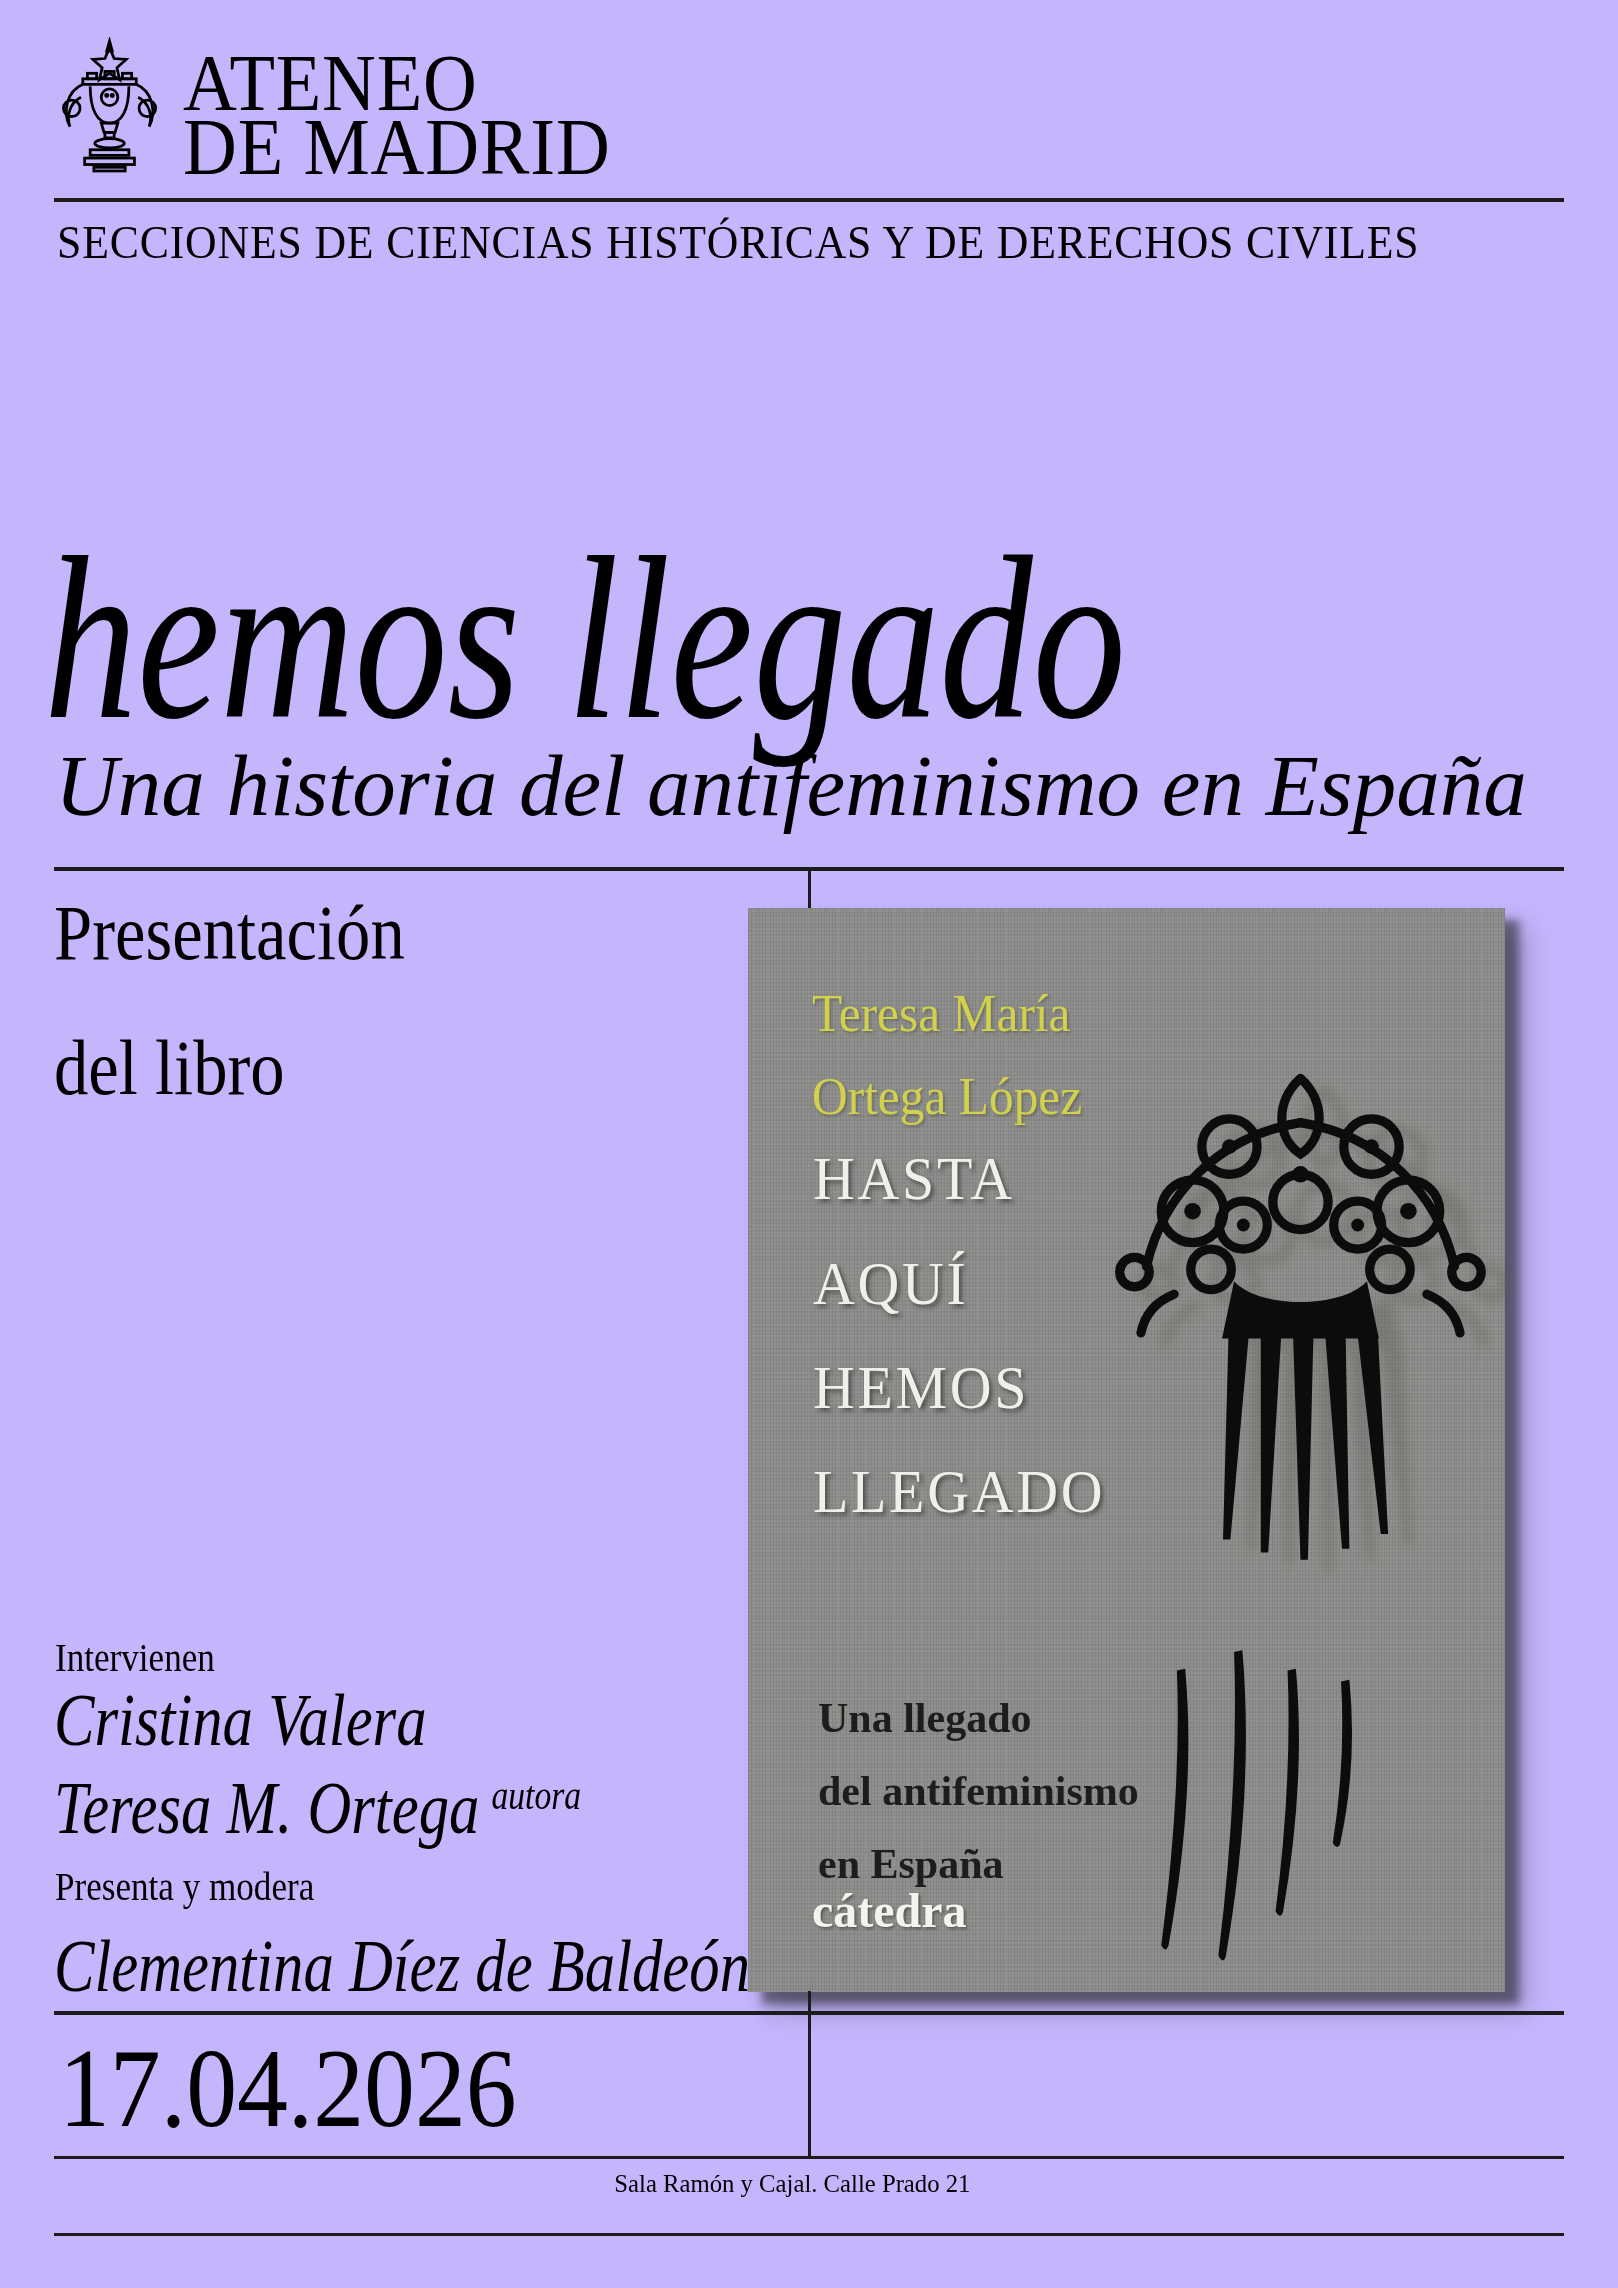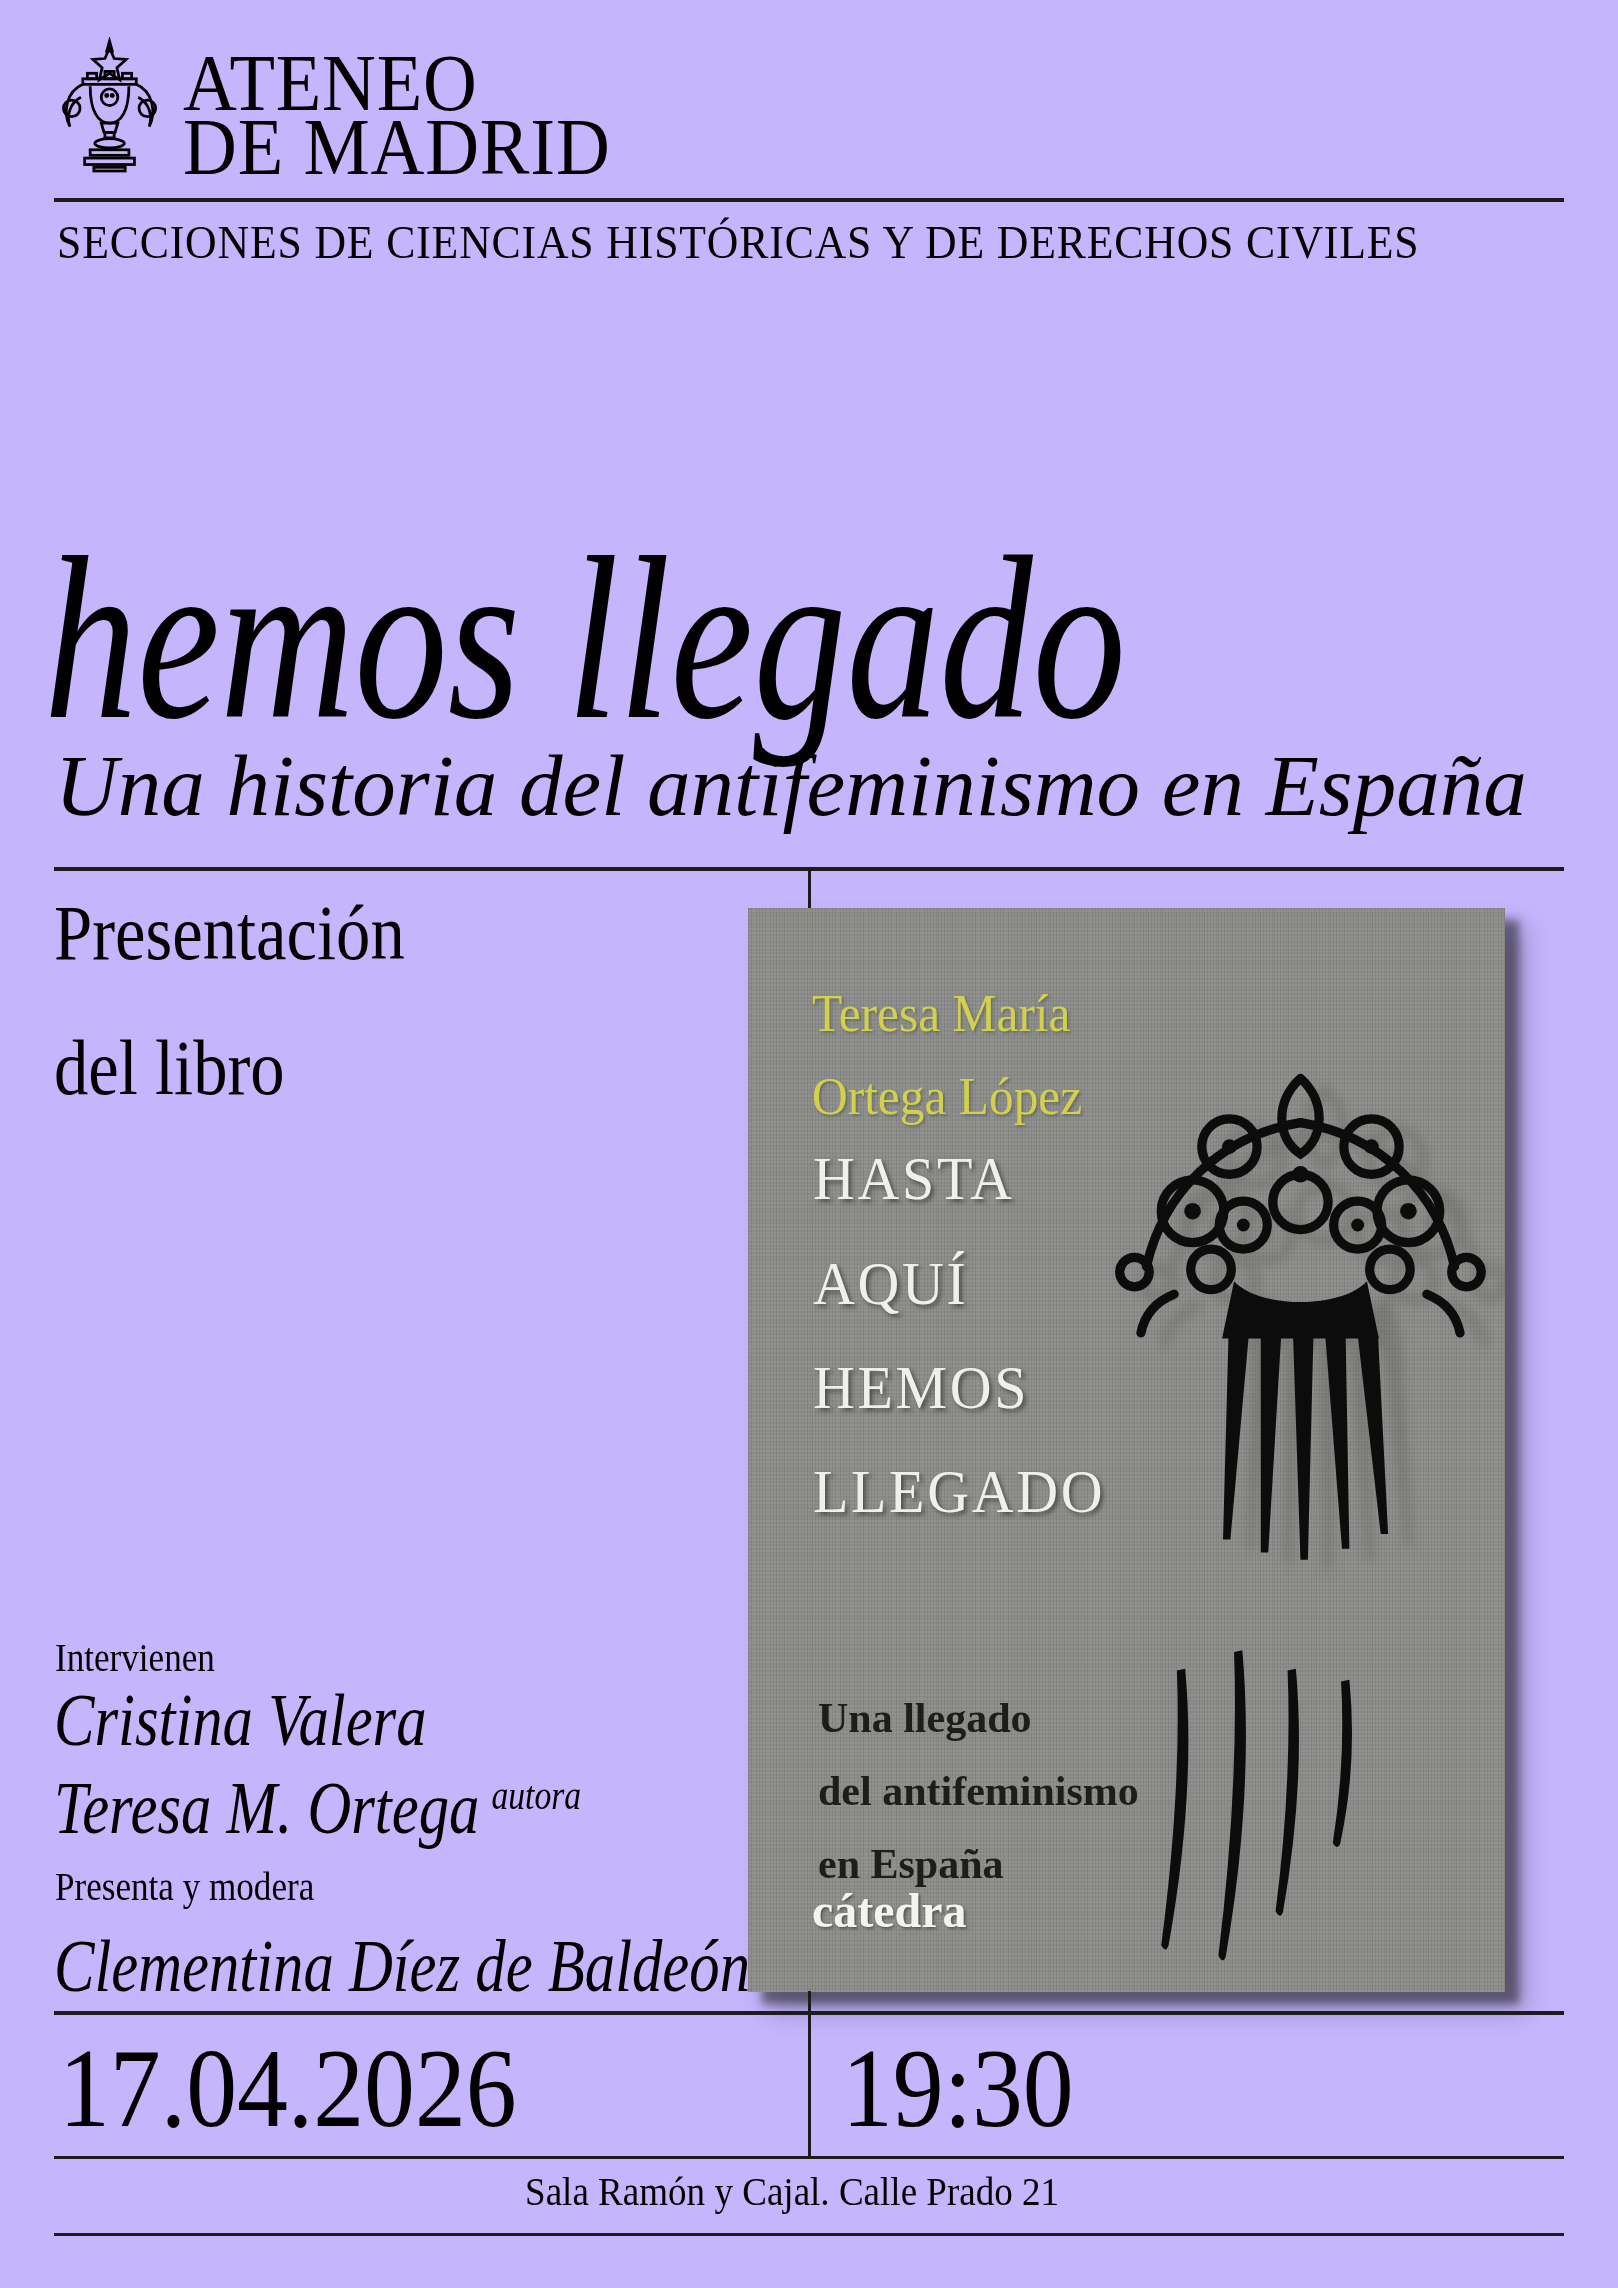--- a/index.html
+++ b/index.html
@@ -56,21 +56,21 @@
   #c-title0{top:236px;} #c-title1{top:341px;} #c-title2{top:445px;} #c-title3{top:549px;}
   .c-sub{position:absolute;left:70px;font-size:42px;font-weight:bold;color:var(--cover-sub);}
   #c-sub0{top:786px;} #c-sub1{top:859px;} #c-sub2{top:932px;}
   .c-pub{position:absolute;left:64px;top:975px;font-size:48px;font-weight:bold;color:var(--cover-pub);
          text-shadow:1.8px 1.8px 2.8px rgba(40,40,40,.5);}
   .comb-svg{position:absolute;left:297px;top:126px;width:463px;height:941px;}
   .comb-main{color:var(--ink);}
 
   .big-num{position:absolute;top:2023px;font-size:113px;}
   #event-date{left:59px;} #event-time{left:842px;}
-  .venue{position:absolute;left:0;top:2169px;width:1584px;text-align:center;font-size:39px;}
+  .venue{position:absolute;left:0;top:2169px;width:1584px;text-align:center;font-size:26px;}
   .venue .cx{transform-origin:50% 50%;}
 </style>
 </head>
 <body>
 
 <div class="page">
 
   <svg class="logo" viewBox="0 0 115 147">
     <g fill="none" stroke="#000" stroke-width="3">
       <path d="M57,3 L60,14 L54,14 Z" fill="#000"></path>
@@ -174,19 +174,18 @@
         <path d="M214,668 Q227,820 196,1000 Q193,1009 188,999 Q210,820 205,670 Z"></path>
         <path d="M272,688 Q283,810 258,952 Q255,960 250,951 Q268,810 263,690 Z"></path>
         <path d="M330,700 Q339,790 320,878 Q317,885 312,877 Q326,790 321,702 Z"></path>
       </g>
     </svg>
   </div>
 
   <div class="hr" id="rule-date-top"></div>
   <div class="vline" id="vline-lower"></div>
   <div class="big-num" id="event-date"><span class="cx sx90">17.04.2026</span></div>
-  <div class="big-num" id="event-time"><span class="cx sx90">19:30</span></div>
   <div class="hr" id="rule-date-bottom"></div>
   <div class="venue"><span class="cx sx95">Sala Ramón y Cajal. Calle Prado 21</span></div>
   <div class="hr" id="rule-footer"></div>
 
 </div>
 
 
 </body></html>

